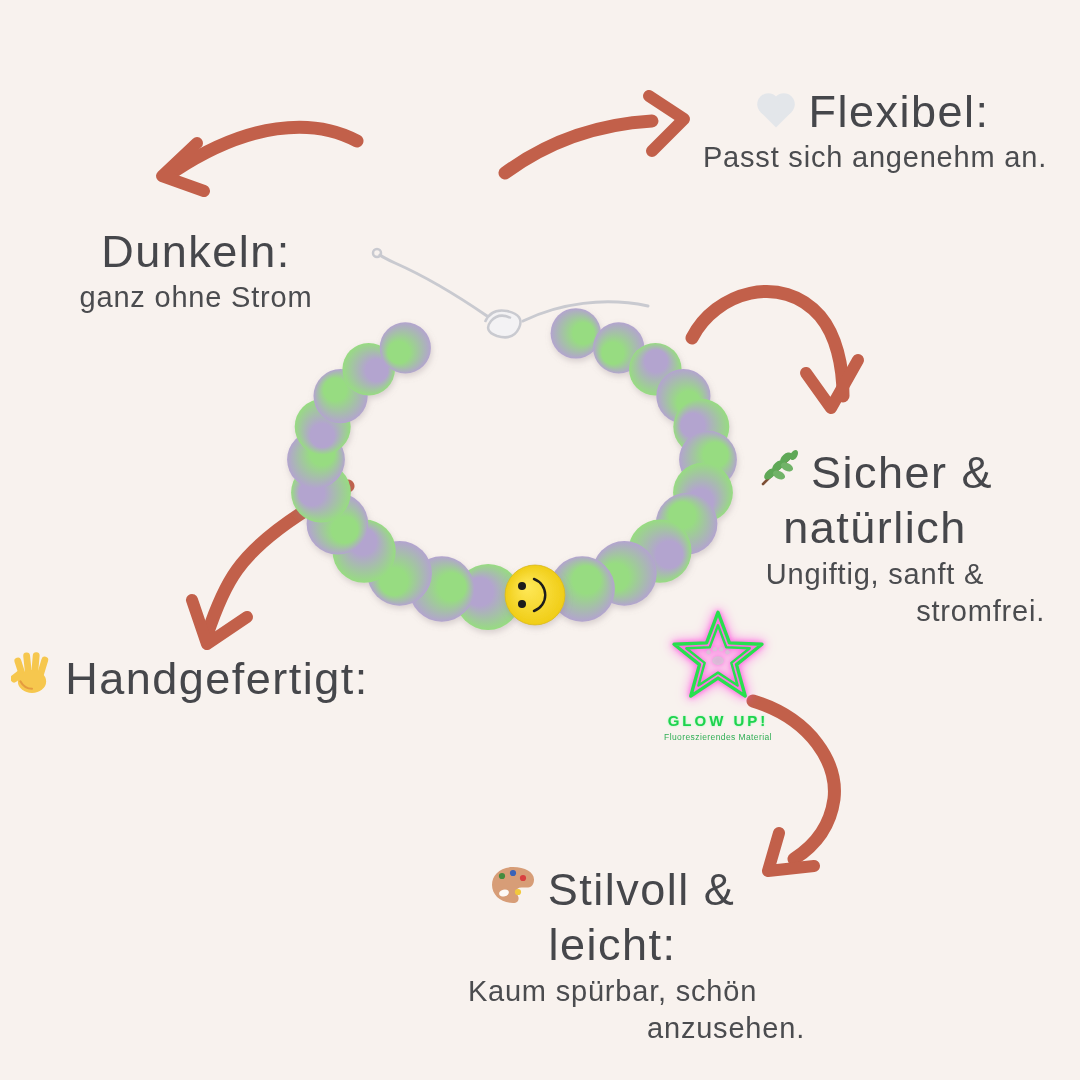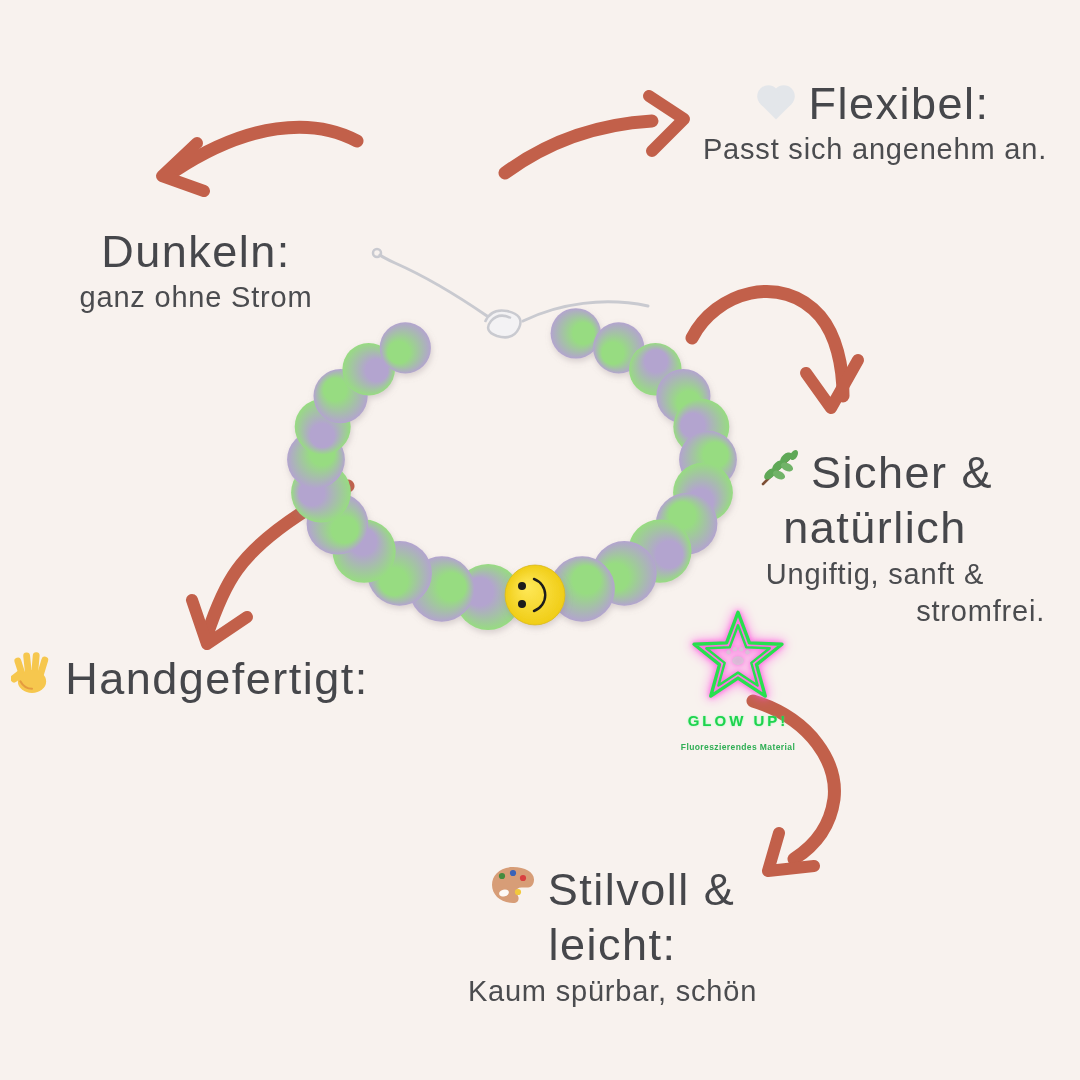--- a/index.html
+++ b/index.html
@@ -37,21 +37,21 @@
   .heart{position:absolute;left:5px;top:6px;width:22px;height:22px;background:#e3e6ea;transform:rotate(45deg);}
   .heart::before,.heart::after{content:"";position:absolute;width:22px;height:22px;border-radius:50%;background:#e3e6ea;}
   .heart::before{top:-11px;left:0;}
   .heart::after{top:0;left:-11px;}
 
   
   .logo{position:absolute;text-align:center;}
   .logo svg{filter:drop-shadow(0 0 2.5px #ff55e0) drop-shadow(0 0 6px rgba(255,85,224,.8));}
   .logo-name{font-size:15px;font-weight:bold;letter-spacing:3px;color:var(--logo-green,#1ed34e);
              text-shadow:0 0 2px rgba(90,255,140,.65);margin-top:1px;white-space:nowrap;}
-  .logo-tagline{font-size:8.5px;font-weight:bold;letter-spacing:.4px;color:#2fae54;margin-top:13px;white-space:nowrap;}
+  .logo-tagline{font-size:8.5px;font-weight:normal;letter-spacing:.4px;color:#2fae54;margin-top:3px;white-space:nowrap;}
 </style>
 </head>
 <body>
 
 <div class="canvas" style="--bg: #f8f2ee; --heading: #46474b; --sub: #4b4c4f; --arrow: #c2604a; --logo-green: #1ed34e; --cord: #c9cad0;">
 
   <svg class="art" viewBox="0 0 1080 1080">
     <defs id="beadDefs">
       <filter id="beadShadow" x="-25%" y="-25%" width="150%" height="150%">
         <feDropShadow dx="1" dy="3" stdDeviation="3" flood-color="#8a7f86" flood-opacity="0.3"></feDropShadow>
@@ -231,21 +231,21 @@
       <circle cx="-13" cy="9" r="4" fill="#1a1a1a"></circle>
       <path d="M-1 -16 A 17 17 0 0 1 -1 16" fill="none" stroke="#1a1a1a" stroke-width="2.4" stroke-linecap="round"></path>
     </g>
   </svg>
 
   <div class="feature" style="left:10px;top:224px;width:372px;">
     <div class="title-line">Dunkeln:</div>
     <div class="sub-line">ganz ohne Strom</div>
   </div>
 
-  <div class="feature" style="left:695px;top:76px;width:360px;">
+  <div class="feature" style="left:695px;top:84px;width:360px;">
     <div class="title-line">
       <span class="icon heartbox">
           <span class="heart"></span>
         </span>
       <span>Flexibel:</span>
     </div>
     <div class="sub-line">Passt sich angenehm an.</div>
   </div>
 
   <div class="feature" style="left:705px;top:445px;width:340px;">
@@ -298,23 +298,24 @@
           <circle cx="23" cy="8" r="3.1" fill="#3a63b8"></circle>
           <circle cx="33" cy="13" r="3.1" fill="#d94040"></circle>
           <circle cx="28" cy="27" r="3.1" fill="#f2c93c"></circle>
           <ellipse cx="14" cy="28" rx="5" ry="3.4" fill="#fdf9f5" transform="rotate(-15 14 28)"></ellipse>
         </svg>
       </span>
       <span>Stilvoll &amp;</span>
     </div>
     <div class="title-line">leicht:</div>
     <div class="sub-line">Kaum spürbar, schön</div>
-  </div>
-
-  <div class="logo" style="left:672px;top:606px;width:132px;">
+    <div class="sub-line">anzusehen.</div>
+  </div>
+
+  <div class="logo" style="left:652px;top:606px;width:132px;">
     <svg width="116" height="101" viewBox="0 0 110 96">
       <g fill="none" stroke="#27e04e" stroke-width="3.2" stroke-linejoin="round">
         <path d="M55 6 L65.9 35 L96.8 36.4 L72.6 55.7 L80.9 85.6 L55 68.5 L29.1 85.6 L37.4 55.7 L13.2 36.4 L44.1 35 Z"></path>
         <path d="M55 6 L65.9 35 L96.8 36.4 L72.6 55.7 L80.9 85.6 L55 68.5 L29.1 85.6 L37.4 55.7 L13.2 36.4 L44.1 35 Z" transform="translate(55 50) scale(0.72) translate(-55 -50)"></path>
       </g>
       <g fill="#d0cad3" opacity="0.75">
         <circle cx="46" cy="44" r="2.2"></circle>
           <circle cx="52" cy="41" r="2.2"></circle>
         <circle cx="58" cy="41" r="2.2"></circle>
           <circle cx="64" cy="44" r="2.2"></circle>

